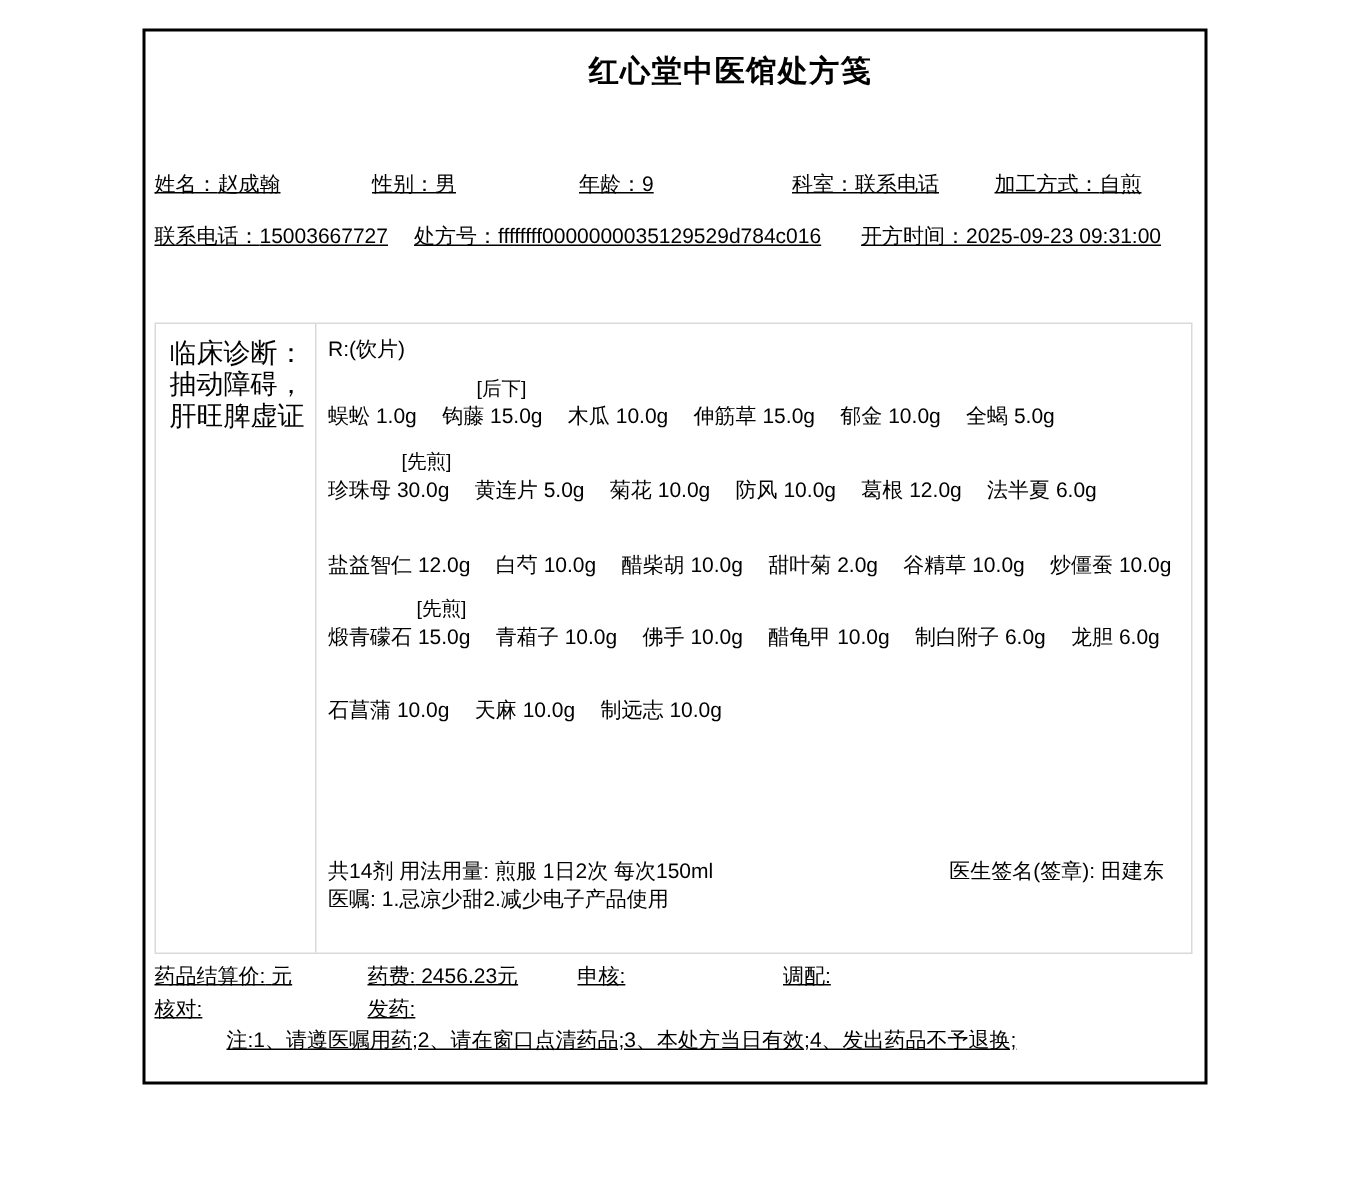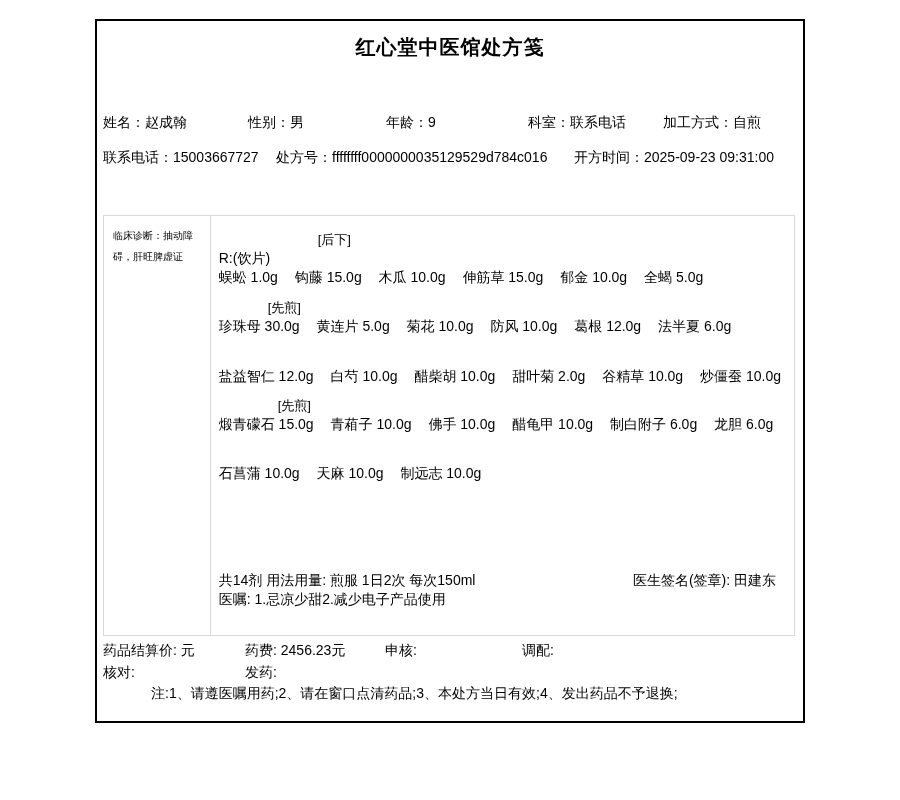--- a/index.html
+++ b/index.html
@@ -7,30 +7,30 @@
     width:900px;height:800px;background:#ffffff;position:relative;
     font-family:"Liberation Sans",sans-serif;color:#000;
     -webkit-font-smoothing:none;
   }
   .sheet{
     position:absolute;left:95px;top:19px;width:706px;height:700px;
     border:2px solid #000;background:#fff;
   }
   .title{
     position:absolute;top:13px;left:0;width:100%;text-align:center;
-    font-size:20px;font-weight:bold;letter-spacing:1px;
+    font-size:20px;font-weight:bold;letter-spacing:1px;padding-left:37px;
   }
-  .abs{position:absolute;font-size:14px;white-space:nowrap;}
+  .abs{position:absolute;font-size:14px;white-space:nowrap;text-decoration:underline;}
   .rxbox{
     position:absolute;left:6px;top:194px;width:690px;height:419px;
     border:1px solid #d9d9d9;display:flex;
   }
   .diag{
     width:128px;border-right:1px solid #d9d9d9;padding:9px 4px 0 9px;
-    font-size:10px;line-height:21px;
+    font-size:18px;line-height:21px;
   }
   .rxcol{flex:1;position:relative;padding:7px 0 0 8px;font-size:14px;}
   .line{height:19px;line-height:19px;white-space:nowrap;}
   .tag{font-size:13px;}
   .tag1{margin-top:7px;margin-left:99px;}
   .tag2{margin-top:11px;margin-left:49px;}
   .tag3{margin-top:10px;margin-left:59px;}
   .gap-row{margin-top:31px;}
   .gap-row2{margin-top:30px;}
   .herb{margin-right:13px;}
@@ -60,23 +60,23 @@
     <span class="abs" style="top:128px;left:6px;"><span>联系电话：</span><span>15003667727</span></span>
     <span class="abs" style="top:128px;left:179px;"><span>处方号：</span><span>ffffffff0000000035129529d784c016</span></span>
     <span class="abs" style="top:128px;left:477px;"><span>开方时间：</span><span>2025-09-23 09:31:00</span></span>
   </div>
 
   <div class="rxbox">
 
     <div class="diag"><span>临床诊断：</span><span>抽动障碍，肝旺脾虚证</span></div>
 
     <div class="rxcol">
+      <div class="line">R:(饮片)</div>
+
       <div class="line tag tag1">[后下]</div>
-
-      <div class="line">R:(饮片)</div>
       <div class="line">
         <span class="herb"><span>蜈蚣</span> <span>1.0g</span></span>
         <span class="herb"><span>钩藤</span> <span>15.0g</span></span>
         <span class="herb"><span>木瓜</span> <span>10.0g</span></span>
         <span class="herb"><span>伸筋草</span> <span>15.0g</span></span>
         <span class="herb"><span>郁金</span> <span>10.0g</span></span>
         <span class="herb"><span>全蝎</span> <span>5.0g</span></span>
       </div>
 
       <div class="line tag tag2">[先煎]</div>

